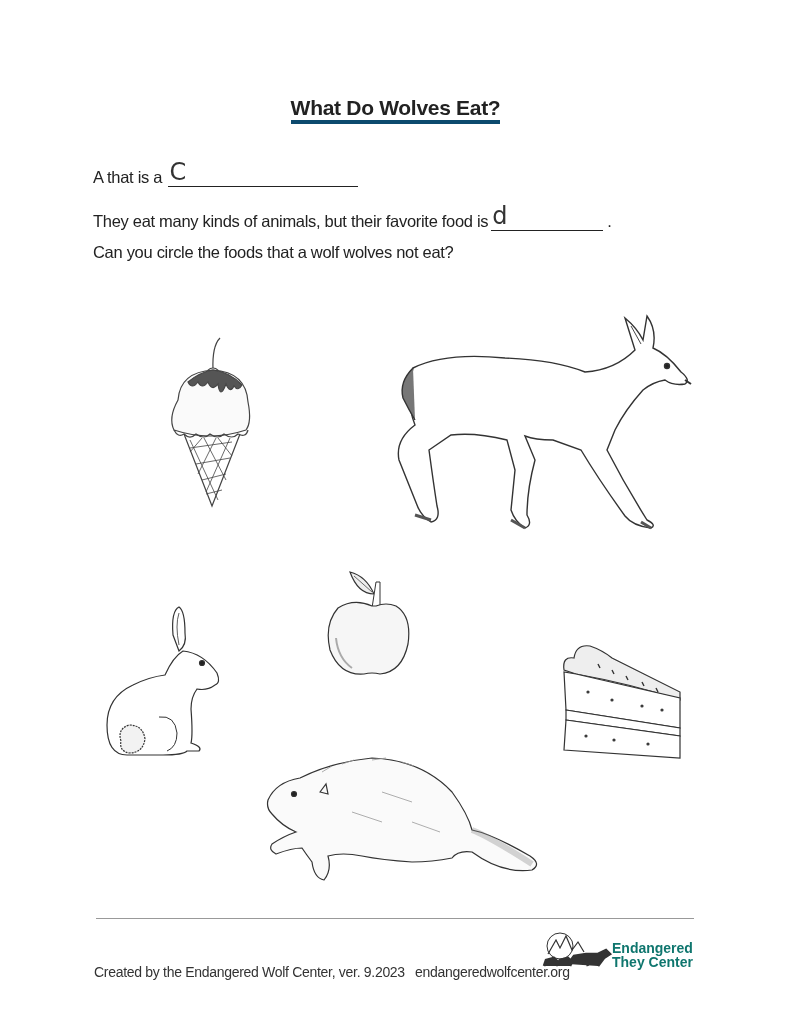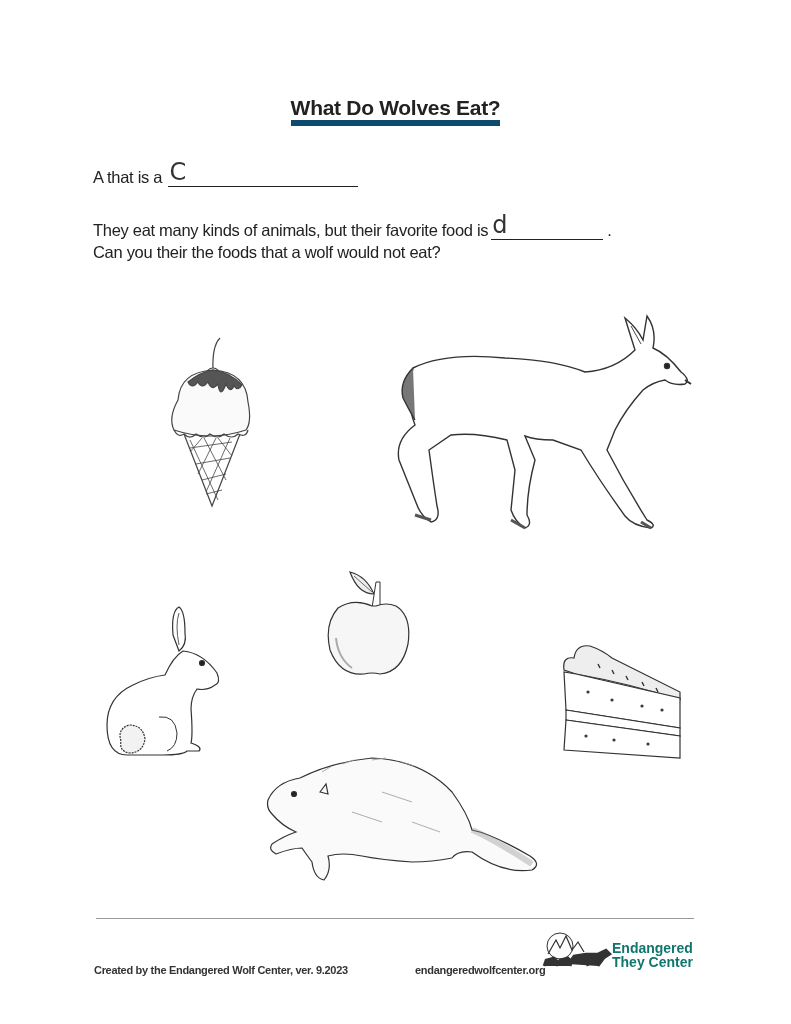--- a/index.html
+++ b/index.html
@@ -1,49 +1,49 @@
 <!DOCTYPE html>
 <html><head>
 <meta charset="utf-8">
 <style>
   html, body { margin:0; padding:0; background:#ffffff; }
   body { width:791px; height:1024px; position:relative; overflow:hidden; font-family:"Liberation Sans", sans-serif; color:#222; }
   .title { position:absolute; left:0; width:791px; top:96px; text-align:center; font-size:21px; font-weight:bold; letter-spacing:-0.3px; }
-  .title span { border-bottom:6px solid #0c4a6e; padding-bottom:1px; }
+  .title span { border-bottom:4px solid #0c4a6e; padding-bottom:1px; }
   .line { position:absolute; left:93px; font-size:16.5px; letter-spacing:-0.3px; white-space:nowrap; }
   .l1 { top:166px; }
-  .l2 { top:219px; }
+  .l2 { top:210px; }
   .l3 { top:243px; }
   .blank { display:inline-block; position:relative; border-bottom:1.5px solid #222; height:20px; vertical-align:-4px; }
   .blank .hint { position:absolute; left:1px; top:-8px; font-family:"DejaVu Sans", sans-serif; font-size:24px; font-weight:normal; color:#333; }
   .b1 { width:190px; margin:0 4px 0 2px; }
   .b2 { width:112px; margin:0 4px 0 3px; }
   .art { position:absolute; }
   .rule { position:absolute; left:96px; top:918px; width:598px; height:0; border-top:1.5px solid #999; }
-  .foot { position:absolute; top:964px; font-size:11px; font-weight:bold; color:#333; letter-spacing:-0.3px; }
+  .foot { position:absolute; top:964px; font-size:14px; font-weight:normal; color:#333; letter-spacing:-0.3px; }
   .f1 { left:94px; }
   .f2 { left:373px;margin-left:42px; }
   .logo { position:absolute; left:542px; top:930px; width:160px; height:42px; }
   .logo-text { position:absolute; left:612px; top:941px; font-size:14px; font-weight:bold; color:#0f766e; line-height:14px; }
 </style>
 </head>
 <body>
 
 <div class="title"><span>What Do Wolves Eat?</span></div>
 
 <div class="line l1">
   <span>A that is a</span>
   <span class="blank b1"><span class="hint">C</span></span>
 </div>
 
 <div class="line l2">
   <span>They eat many kinds of animals, but their favorite food is</span><span class="blank b2"><span class="hint">d</span></span><span>.</span>
 </div>
 
-<div class="line l3">Can you their the foods that a wolf would not eat?</div>
+<div class="line l3">Can you circle the foods that a wolf wolves not eat?</div>
 
 <svg class="art" style="left:160px;top:330px" width="100" height="185" viewBox="0 0 100 185" fill="none" stroke="#444" stroke-width="1.2">
   <path d="M60 8 Q52 16 53 40"></path>
   <circle cx="53" cy="45" r="7" fill="#fff"></circle>
   <path d="M18 70 Q20 42 53 40 Q86 42 88 72 Q92 92 86 100 Q50 112 14 100 Q8 88 18 70Z" fill="#fafafa"></path>
   <path d="M28 52 Q40 42 53 40 Q70 42 82 55 Q78 62 74 56 Q70 64 66 54 Q60 70 58 54 Q52 62 48 52 Q42 60 38 52 Q32 60 28 52Z" fill="#555"></path>
   <path d="M14 100 Q18 108 24 104 Q30 110 36 104 Q44 110 50 104 Q58 110 64 104 Q72 110 78 104 Q86 108 88 100"></path>
   <path d="M24 104 L52 176 L80 104"></path>
   <path d="M30 118 L72 112 M36 134 L70 128 M42 150 L66 144 M46 164 L62 160" stroke-width="0.8"></path>
   <path d="M30 110 L58 170 M44 108 L66 150 M58 108 L72 126 M70 108 L46 162 M56 108 L38 144 M42 108 L30 122" stroke-width="0.8"></path>

